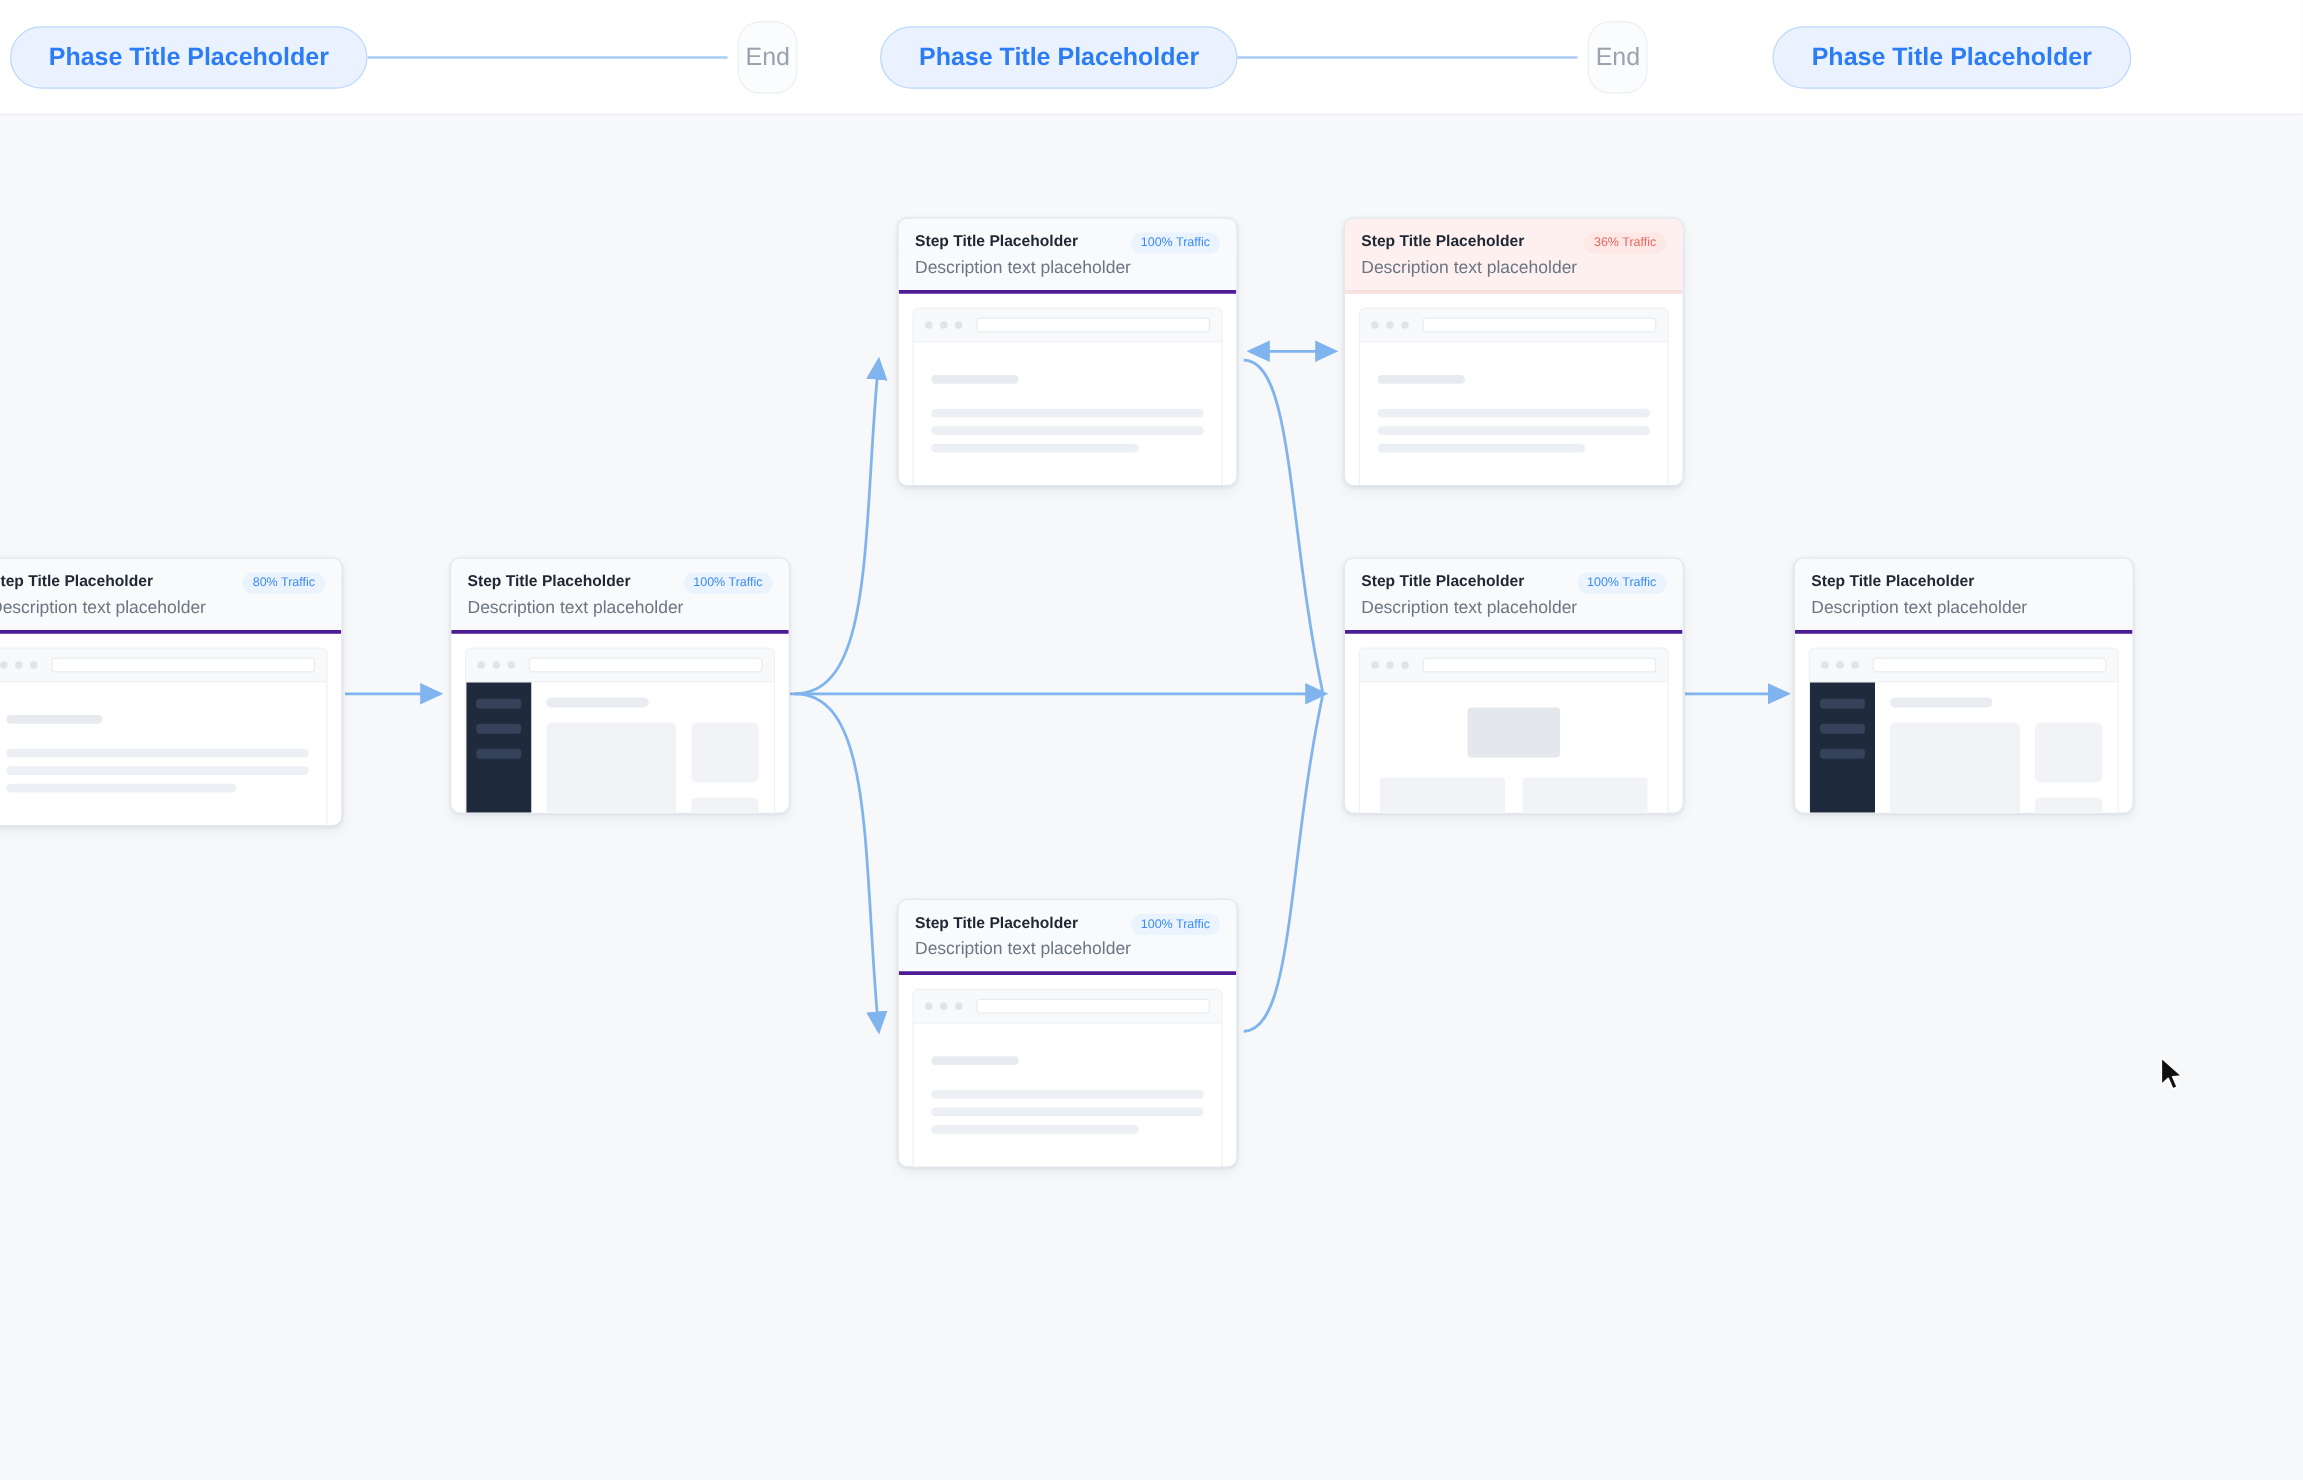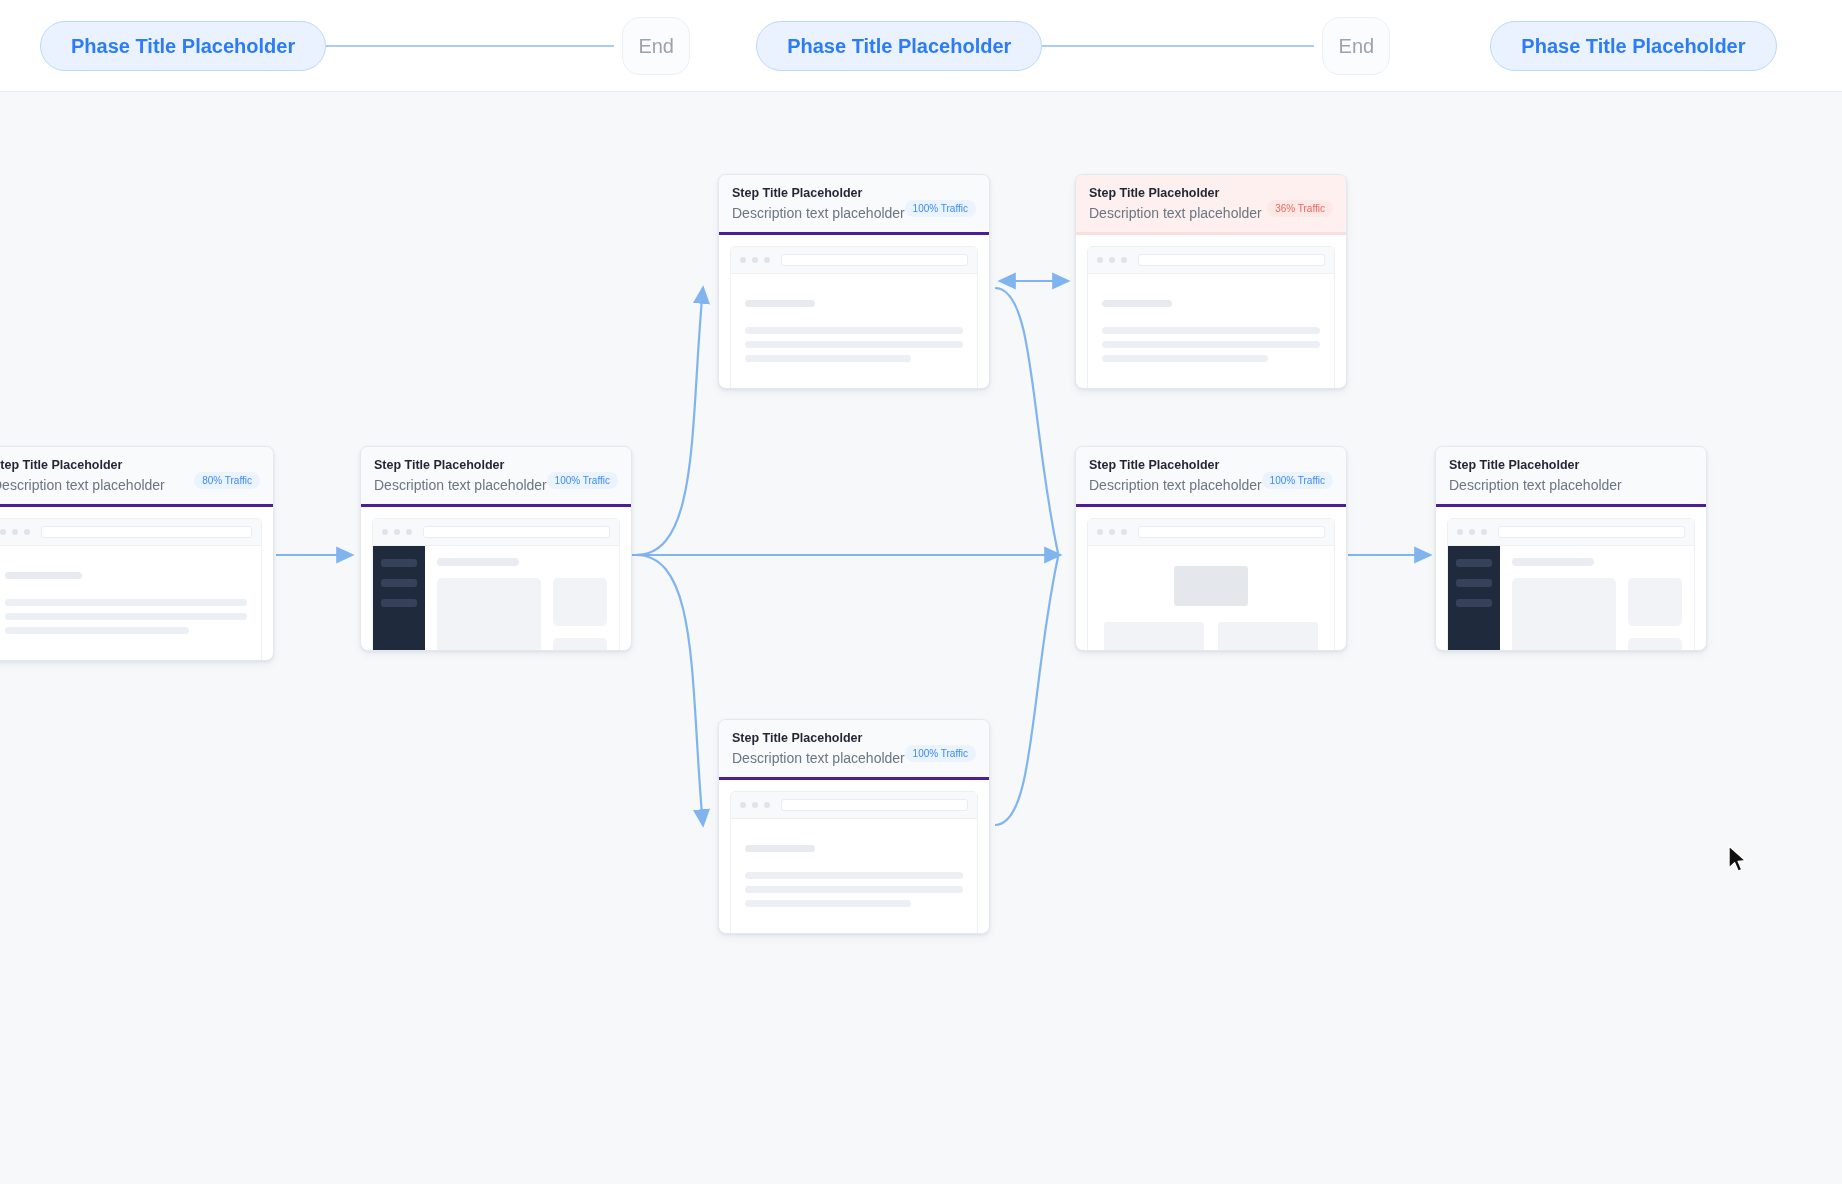--- a/index.html
+++ b/index.html
@@ -31,21 +31,21 @@
     font-size: 20px;
     padding: 14px 30px;
     white-space: nowrap;
     line-height: 1;
   }
   .phase-line {
     height: 2px;
     background: #a9cdf5;
   }
   .end-pill {
-    width: 68px; height: 58px;
+    width: 48px; height: 58px;
     border: 1px solid #eceff3;
     border-radius: 18px;
     background: #fbfcfd;
     color: #9aa3ad;
     font-size: 20px;
     display: flex; align-items: center; justify-content: center;
     flex: 0 0 auto;
   }
   .gap { flex: 0 0 auto; }
 
@@ -83,21 +83,21 @@
     font-size: 14px; color: #6b7682; line-height: 1.3;
     margin-top: 2px; white-space: nowrap;
   }
   .traffic-badge {
     flex: 0 0 auto;
     font-size: 10px;
     color: #3b8cf6;
     background: #eaf3fe;
     border-radius: 10px;
     padding: 3px 8px;
-    margin-top: 14px;
+    margin-top: 0;
     white-space: nowrap;
   }
   .traffic-badge.warn { color: #e8685f; background: #fde8e6; }
 
   
   .mock {
     margin: 11px;
     background: #ffffff;
     border: 1px solid #edf0f4;
     border-radius: 5px;
@@ -141,21 +141,21 @@
   .dash-hero { width: 35%; height: 40px; margin: 4px auto 16px auto; background: #e4e7eb; border-radius: 3px; }
   .dash-row { display: flex; gap: 14px; height: 78px; }
   .dash-row > div { flex: 1; background: #f1f3f6; border-radius: 3px; }
 
   .cursor { position: absolute; width: 22px; height: 30px; }
 </style>
 </head>
 <body>
 
 <div id="phase-bar">
-  <div class="phase-track" style="left:40px;">
+  <div class="phase-track" style="left:8px;">
 
     <div class="phase-pill">
       <span>Phase Title Placeholder</span>
     </div>
     <div class="phase-line" style="width:288px;"></div>
     <div class="gap" style="width:8px;"></div>
     <div class="end-pill">
       <span>End</span>
     </div>
 

